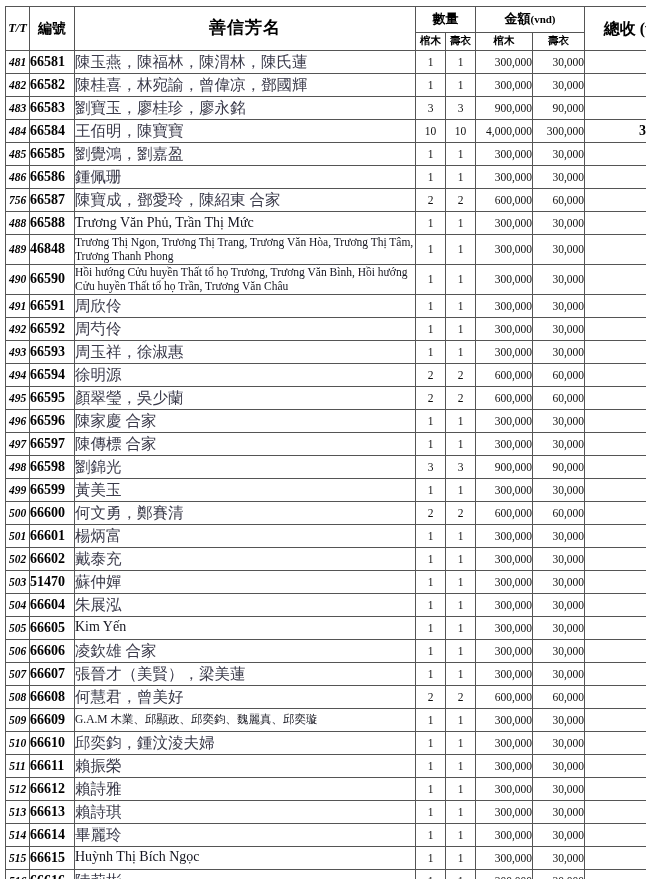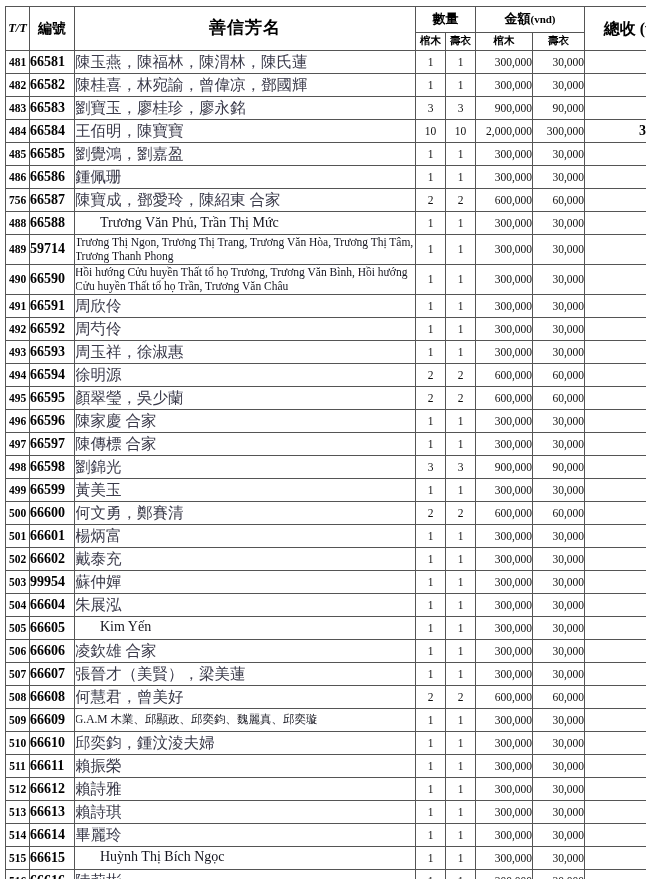--- a/index.html
+++ b/index.html
@@ -54,44 +54,43 @@
   th.w-a2 { width: 52px; }
   .hdr-row-1 th { height: 25px; }
   .hdr-row-2 th { height: 17px; font-family: Liberation Mono, monospace; }
   .amt-note { font-size: 11px; }
 
   
   tbody td { height: 22px; }
   td.c-tt {
     text-align: center;
     font-size: 11.5px;
+    font-style: italic;
     font-weight: bold;
     color: #000000;
     padding-right: 2px;
   }
   td.c-code {
     text-align: left;
     font-size: 14px;
     font-weight: bold;
     color: #000000;
   }
   td.c-name {
     text-align: left;
     font-size: 15.5px;
     color: #3a3a4a;
     padding-left: 3px;
     line-height: 1.15;
     white-space: nowrap;
     overflow: hidden;
-    border-radius: 6px;
   }
   td.c-name.latin {
     font-size: 14px;
     color: #15151f;
-    padding-left: 25px;
   }
   td.c-name.small {
     font-size: 11.5px;
     white-space: normal;
     line-height: 1.25;
     color: #15151f;
     margin-left: 31px;
   }
   td.c-num {
     text-align: center;
@@ -173,21 +172,21 @@
           <td class="c-money">900,000</td>
           <td class="c-money">90,000</td>
           <td class="c-total">990,000</td>
         </tr>
         <tr>
           <td class="c-tt">484</td>
           <td class="c-code">66584</td>
           <td class="c-name">王佰明，陳寶寶</td>
           <td class="c-num">10</td>
           <td class="c-num">10</td>
-          <td class="c-money">2,000,000</td>
+          <td class="c-money">4,000,000</td>
           <td class="c-money">300,000</td>
           <td class="c-total">3,300,000</td>
         </tr>
         <tr>
           <td class="c-tt">485</td>
           <td class="c-code">66585</td>
           <td class="c-name">劉覺鴻，劉嘉盈</td>
           <td class="c-num">1</td>
           <td class="c-num">1</td>
           <td class="c-money">300,000</td>
@@ -219,21 +218,21 @@
           <td class="c-code">66588</td>
           <td class="c-name latin">Trương Văn Phủ, Trần Thị Mức</td>
           <td class="c-num">1</td>
           <td class="c-num">1</td>
           <td class="c-money">300,000</td>
           <td class="c-money">30,000</td>
           <td class="c-total">330,000</td>
         </tr>
         <tr>
           <td class="c-tt">489</td>
-          <td class="c-code">59714</td>
+          <td class="c-code">46848</td>
           <td class="c-name small">Trương Thị Ngon, Trương Thị Trang, Trương Văn Hòa, Trương Thị Tâm, Trương Thanh Phong</td>
           <td class="c-num">1</td>
           <td class="c-num">1</td>
           <td class="c-money">300,000</td>
           <td class="c-money">30,000</td>
           <td class="c-total">330,000</td>
         </tr>
         <tr>
           <td class="c-tt">490</td>
           <td class="c-code">66590</td>
@@ -359,21 +358,21 @@
           <td class="c-code">66602</td>
           <td class="c-name">戴泰充</td>
           <td class="c-num">1</td>
           <td class="c-num">1</td>
           <td class="c-money">300,000</td>
           <td class="c-money">30,000</td>
           <td class="c-total">330,000</td>
         </tr>
         <tr>
           <td class="c-tt">503</td>
-          <td class="c-code">99954</td>
+          <td class="c-code">51470</td>
           <td class="c-name">蘇仲嬋</td>
           <td class="c-num">1</td>
           <td class="c-num">1</td>
           <td class="c-money">300,000</td>
           <td class="c-money">30,000</td>
           <td class="c-total">330,000</td>
         </tr>
         <tr>
           <td class="c-tt">504</td>
           <td class="c-code">66604</td>

